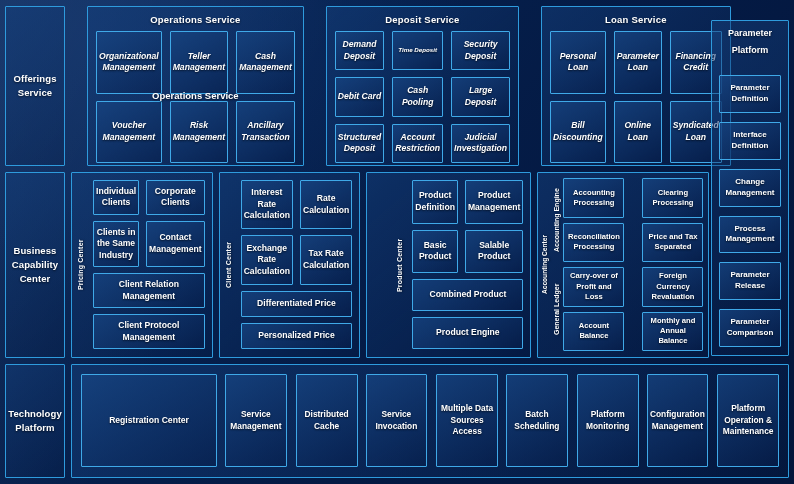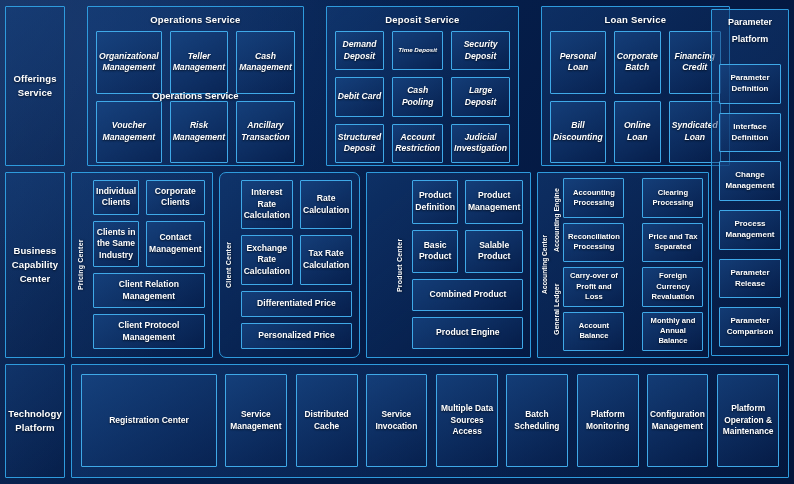--- a/index.html
+++ b/index.html
@@ -169,21 +169,21 @@
         <div class="cell">Structured Deposit</div>
         <div class="cell">Account Restriction</div>
         <div class="cell">Judicial Investigation</div>
       </div>
     </div>
 
     <div class="panel group">
       <div class="group-title">Loan Service</div>
       <div class="grid3">
         <div class="cell">Personal Loan</div>
-        <div class="cell">Corporate Batch</div>
+        <div class="cell">Parameter Loan</div>
         <div class="cell">Financing Credit</div>
         <div class="cell">Bill Discounting</div>
         <div class="cell">Online Loan</div>
         <div class="cell">Syndicated Loan</div>
       </div>
     </div>
   </div>
 
   <div class="row" id="row2" style="padding-right: 84px;">
 
@@ -196,21 +196,21 @@
       <div class="vbody">
         <div class="cell">Individual Clients</div>
         <div class="cell">Corporate Clients</div>
         <div class="cell">Clients in the Same Industry</div>
         <div class="cell">Contact Management</div>
         <div class="cell wide">Client Relation Management</div>
         <div class="cell wide">Client Protocol Management</div>
       </div>
     </div>
 
-    <div class="panel vgroup" style="flex:1;border-radius:7px;">
+    <div class="panel vgroup" style="flex:1;">
       <div class="vlabel">Client Center</div>
       <div class="vbody">
         <div class="cell">Interest Rate Calculation</div>
         <div class="cell">Rate Calculation</div>
         <div class="cell">Exchange Rate Calculation</div>
         <div class="cell">Tax Rate Calculation</div>
         <div class="cell wide">Differentiated Price</div>
         <div class="cell wide">Personalized Price</div>
       </div>
     </div>
@@ -275,21 +275,21 @@
           <div class="cell">Platform Monitoring</div>
         </div>
         <div class="tcol">
           <div class="cell">Configuration Management</div>
           <div class="cell">Platform Operation &amp; Maintenance</div>
         </div>
       </div>
     </div>
   </div>
 
-  <div class="panel" id="param-platform" style="position:absolute;right:5px;top:9px;bottom:128px;gap:12px;">
+  <div class="panel" id="param-platform" style="position:absolute;right:5px;top:20px;bottom:128px;gap:12px;">
     <div class="pp-title">Parameter Platform</div>
     <div class="pp-list">
       <div class="cell">Parameter Definition</div>
       <div class="cell">Interface Definition</div>
       <div class="cell">Change Management</div>
       <div class="cell">Process Management</div>
       <div class="cell">Parameter Release</div>
       <div class="cell">Parameter Comparison</div>
     </div>
   </div>

